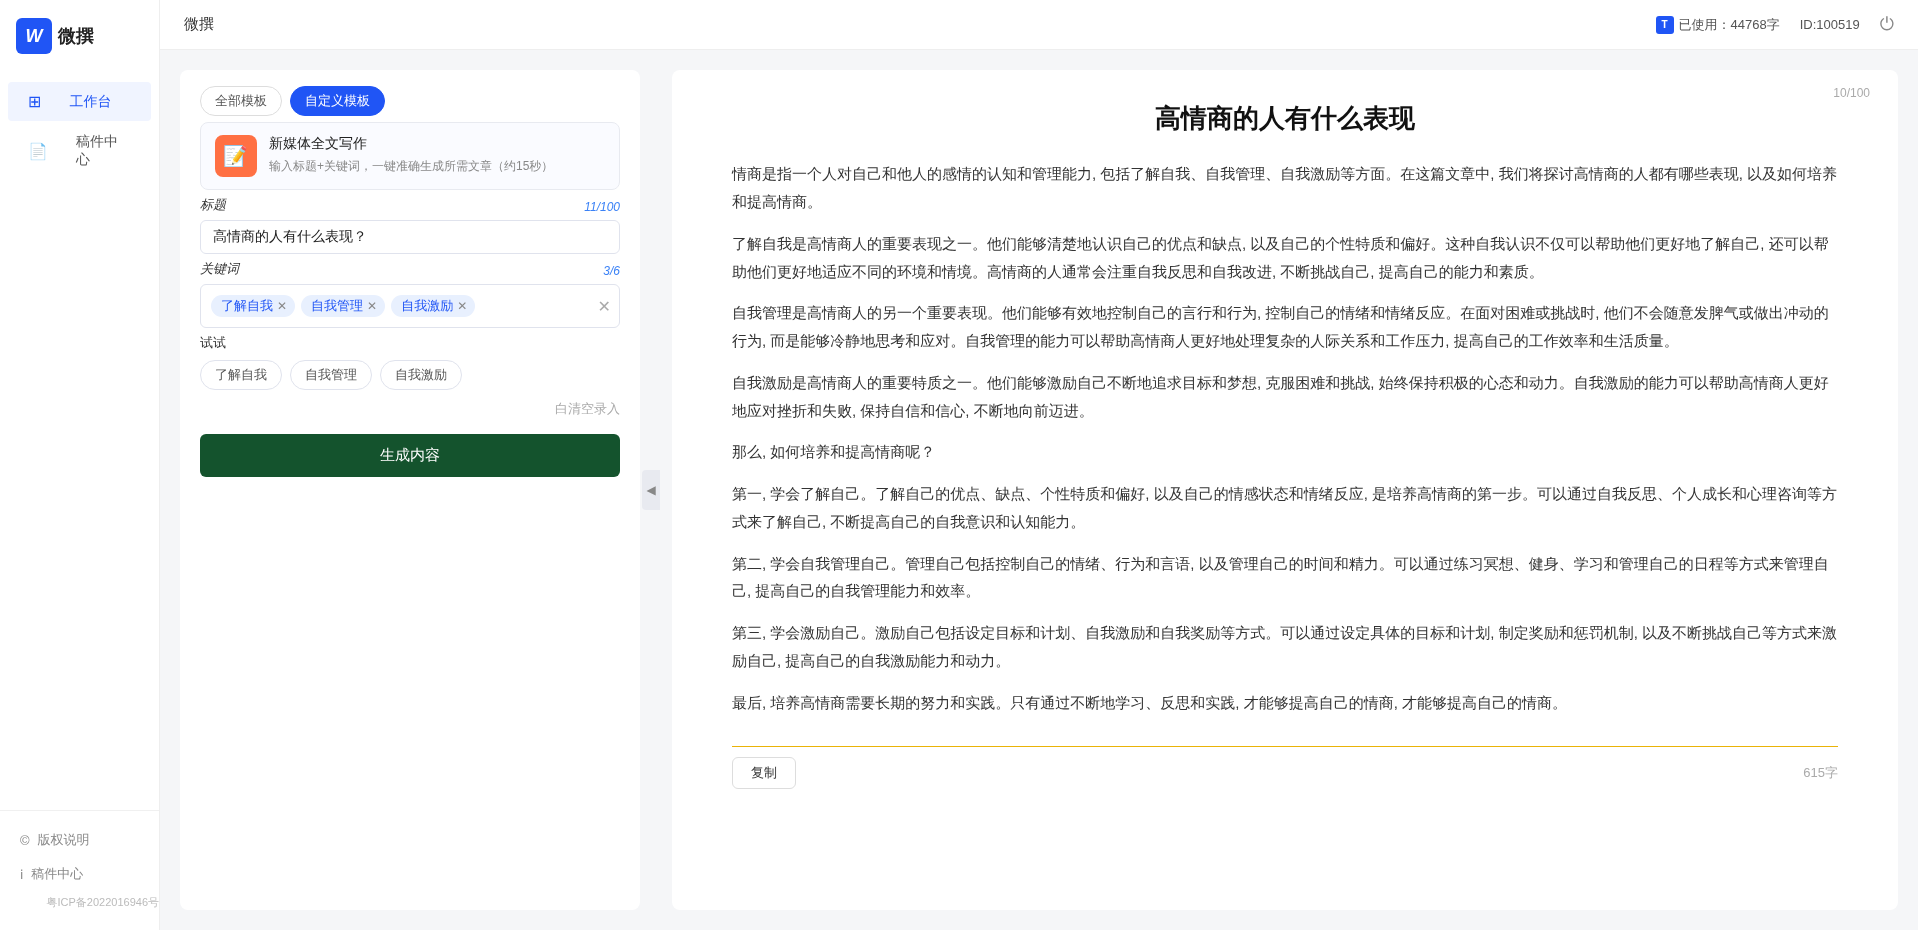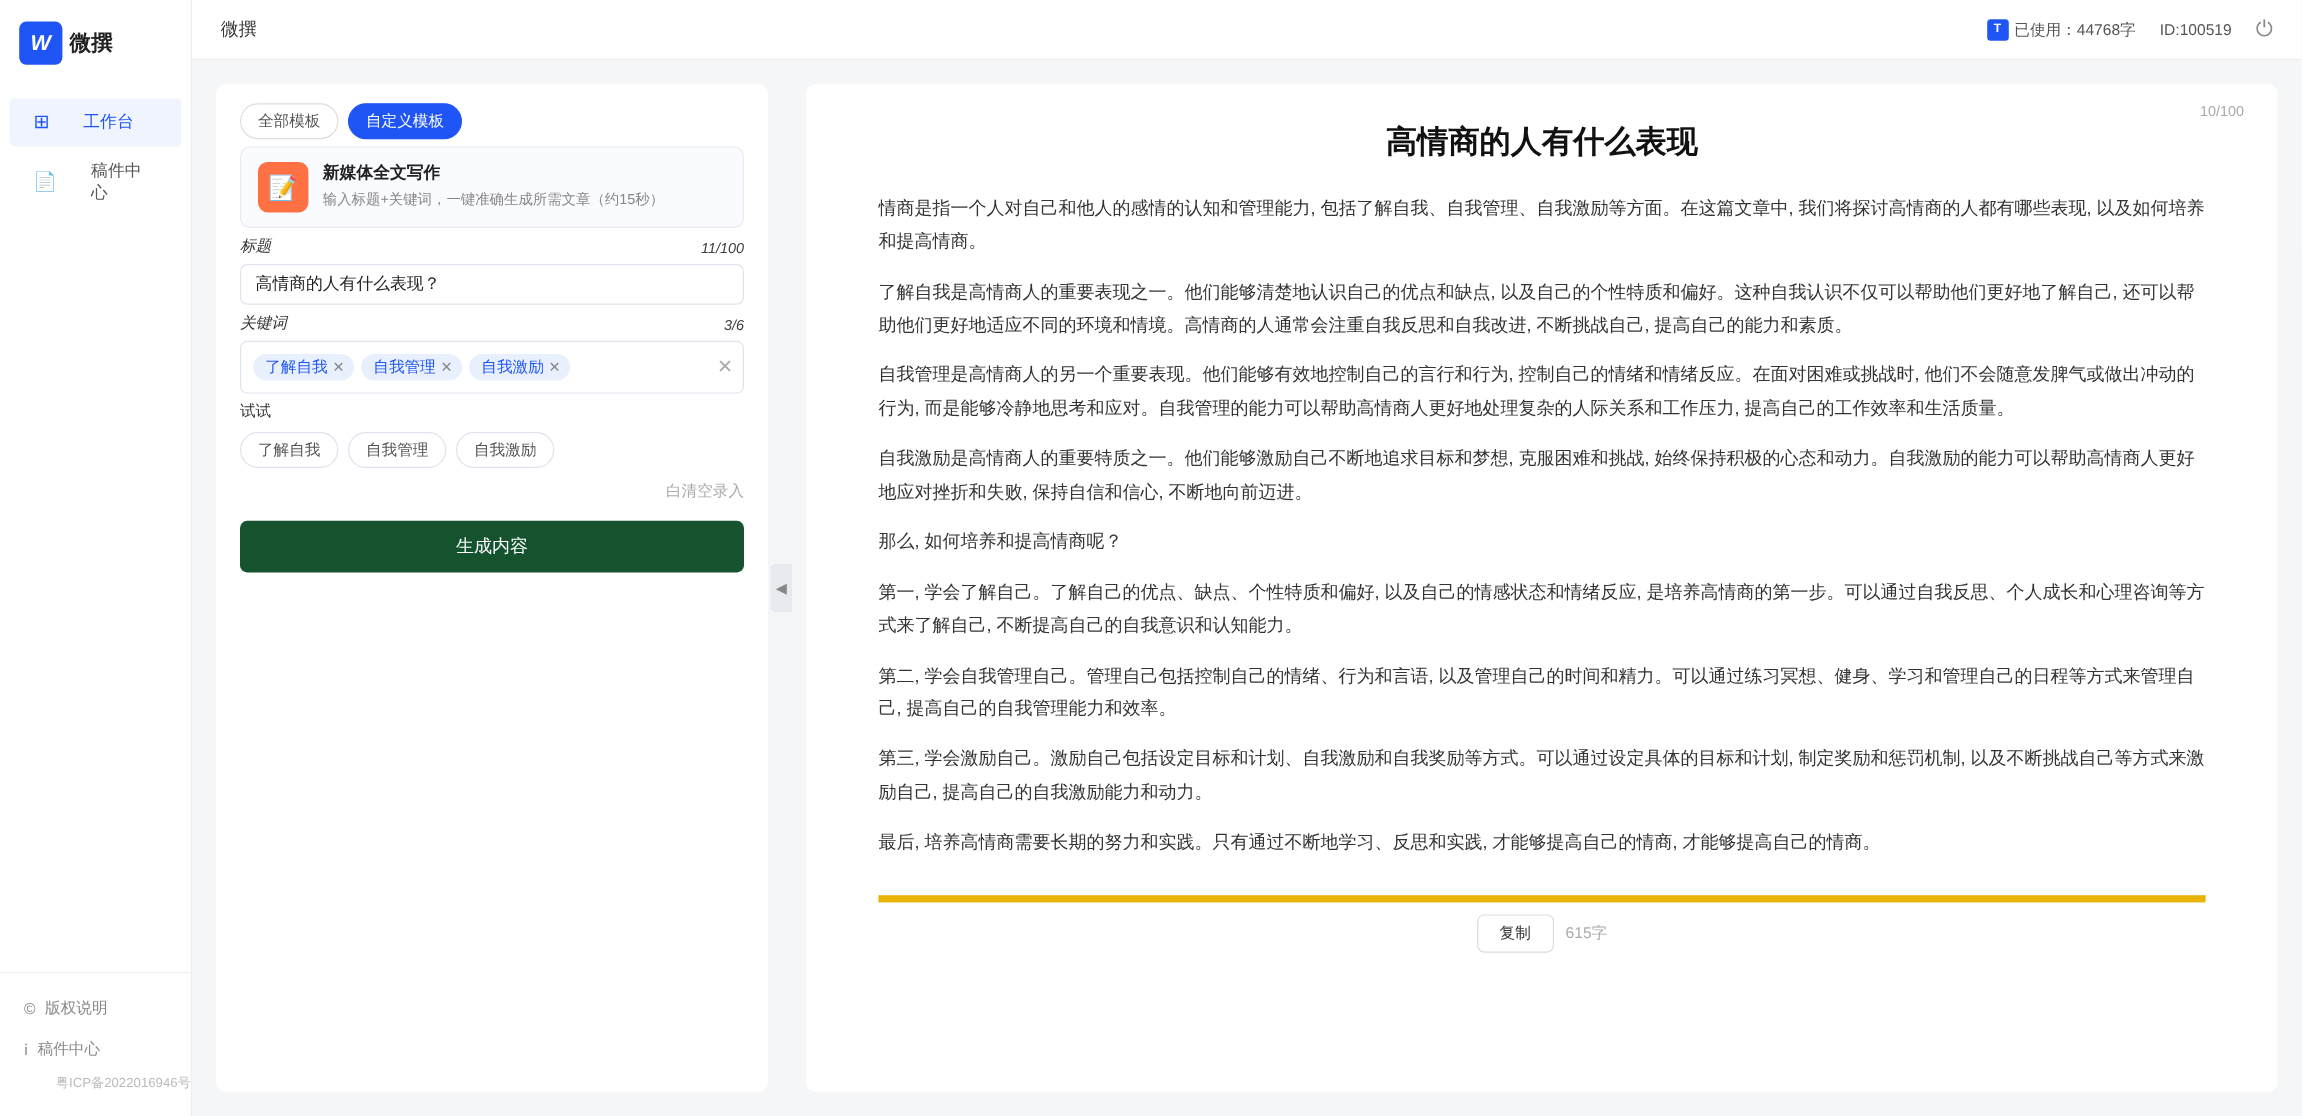--- a/index.html
+++ b/index.html
@@ -141,30 +141,30 @@
     }
     .template-icon-box {
       width: 42px; height: 42px;
       background: #ff7043;
       border-radius: 8px;
       display: flex; align-items: center; justify-content: center;
       flex-shrink: 0;
       font-size: 20px;
     }
     .template-info { flex: 1; }
-    .template-name { font-size: 14px; font-weight: 700; color: #222; margin-bottom: 4px; }
+    .template-name { font-size: 14px; font-weight: 400; color: #222; margin-bottom: 4px; }
     .template-desc { font-size: 12px; color: #888; line-height: 1.5; }
 
     
     .field-section { display: flex; flex-direction: column; gap: 6px; }
     .field-label-row {
       display: flex; justify-content: space-between; align-items: flex-end; font-style: italic;
     }
     .field-label { font-size: 13px; color: #333; }
-    .field-count { font-size: 12px; color: #404040; }
+    .field-count { font-size: 12px; color: #3b82f6; }
 
     .field-input {
       width: 100%;
       border: 1px solid #e0e3ed;
       border-radius: 6px;
       padding: 8px 12px;
       font-size: 14px;
       color: #222;
       outline: none;
       background: #fff;
@@ -273,25 +273,25 @@
       color: #333;
       line-height: 1.85;
     }
     .article-body p {
       margin-bottom: 14px;
     }
 
     .right-footer {
       display: flex;
       align-items: center;
-      justify-content: center;
+      justify-content: space-between;
       gap: 10px;
       margin-top: 16px;
       padding-top: 10px;
-      border-top: 6px solid #eab308;
+      border-top: 1px solid #eab308;
     }
     .copy-btn {
       background: #fff;
       border: 1px solid #ddd;
       border-radius: 6px;
       padding: 6px 18px;
       font-size: 13px;
       cursor: pointer;
       color: #333;
     }

